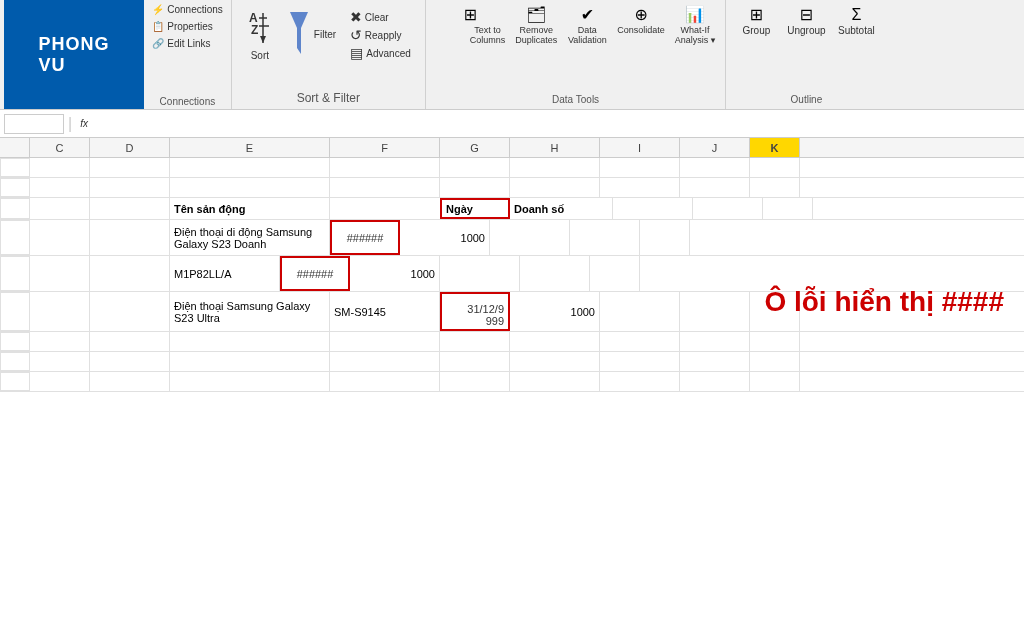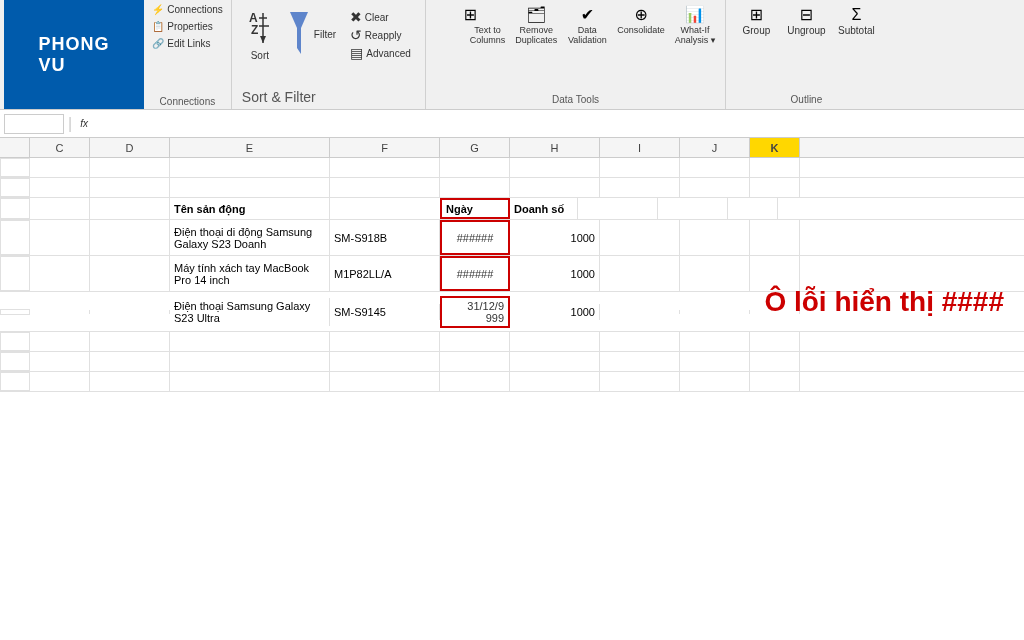--- a/index.html
+++ b/index.html
@@ -65,23 +65,23 @@
       gap: 0;
     }
 
     .sort-filter-top {
       display: flex;
       align-items: flex-start;
       gap: 4px;
     }
 
     .sort-filter-label {
-      font-size: 14px;
+      font-size: 12px;
       color: #555;
-      text-align: left;
+      text-align: center;
       margin-top: auto;
       padding-top: 2px;
     }
 
     .filter-sub-btn {
       display: flex;
       align-items: center;
       font-size: 10px;
       padding: 1px 4px;
       cursor: pointer;
@@ -480,53 +480,51 @@
       <div class="cell" style="width:50px;"></div>
     </div>
 
     <div class="grid-row" style="height:22px;">
       <div class="row-num-col cell" style="width:30px;border:1px solid #e0e0e0;"></div>
       <div class="cell" style="width:60px;"></div>
       <div class="cell" style="width:80px;"></div>
       <div class="cell header-cell" style="width:160px;">Tên sản động</div>
       <div class="cell header-cell" style="width:110px;margin-top:27px;">Mã sản phẩm</div>
       <div class="cell header-cell" style="width:70px; border:2px solid #cc0000;">Ngày</div>
-      <div class="cell header-cell" style="width:68px;">Doanh số</div>
+      <div class="cell header-cell" style="width:103px;">Doanh số</div>
       <div class="cell" style="width:80px;"></div>
       <div class="cell" style="width:70px;"></div>
       <div class="cell" style="width:50px;"></div>
     </div>
 
     <div class="grid-row" style="height:36px;">
       <div class="row-num-col cell" style="width:30px;border:1px solid #e0e0e0;"></div>
       <div class="cell" style="width:60px;"></div>
       <div class="cell" style="width:80px;"></div>
       <div class="cell" style="width:160px; flex-wrap:wrap; white-space:normal; font-size:11px;">Điện thoại di động Samsung Galaxy S23 Doanh</div>
-      <div class="cell" style="width:110px;">SM-S918B</div>
       <div class="cell hash-cell" style="width:70px;">######</div>
       <div class="cell number-cell" style="width:90px;">1000</div>
       <div class="cell" style="width:80px;"></div>
       <div class="cell" style="width:70px;"></div>
       <div class="cell" style="width:50px;"></div>
     </div>
 
     <div class="grid-row" style="height:36px;">
       <div class="row-num-col cell" style="width:30px;border:1px solid #e0e0e0;"></div>
       <div class="cell" style="width:60px;"></div>
       <div class="cell" style="width:80px;"></div>
-      <div class="cell" style="width:160px; flex-wrap:wrap; white-space:normal; font-size:11px;">Máy tính xách tay MacBook Pro 14 inch</div>
       <div class="cell" style="width:110px;">M1P82LL/A</div>
       <div class="cell hash-cell" style="width:70px;">######</div>
       <div class="cell number-cell" style="width:90px;">1000</div>
       <div class="cell" style="width:80px;"></div>
       <div class="cell" style="width:70px;"></div>
       <div class="cell" style="width:50px;"></div>
     </div>
 
-    <div class="grid-row" style="height:40px;align-items:center;">
+    <div class="grid-row" style="height:40px;">
       <div class="row-num-col cell" style="width:30px;border:1px solid #e0e0e0;"></div>
       <div class="cell" style="width:60px;"></div>
       <div class="cell" style="width:80px;"></div>
       <div class="cell" style="width:160px; flex-wrap:wrap; white-space:normal; font-size:11px;">Điện thoại Samsung Galaxy S23 Ultra</div>
       <div class="cell" style="width:110px;">SM-S9145</div>
       <div class="cell date-cell" style="width:70px; border:2px solid #cc0000; font-size:11px; justify-content:flex-end; align-items:flex-end; text-align:right;">31/12/9<br>999</div>
       <div class="cell number-cell" style="width:90px;">1000</div>
       <div class="cell" style="width:80px;"></div>
       <div class="cell" style="width:70px;"></div>
       <div class="cell" style="width:50px;"></div>

